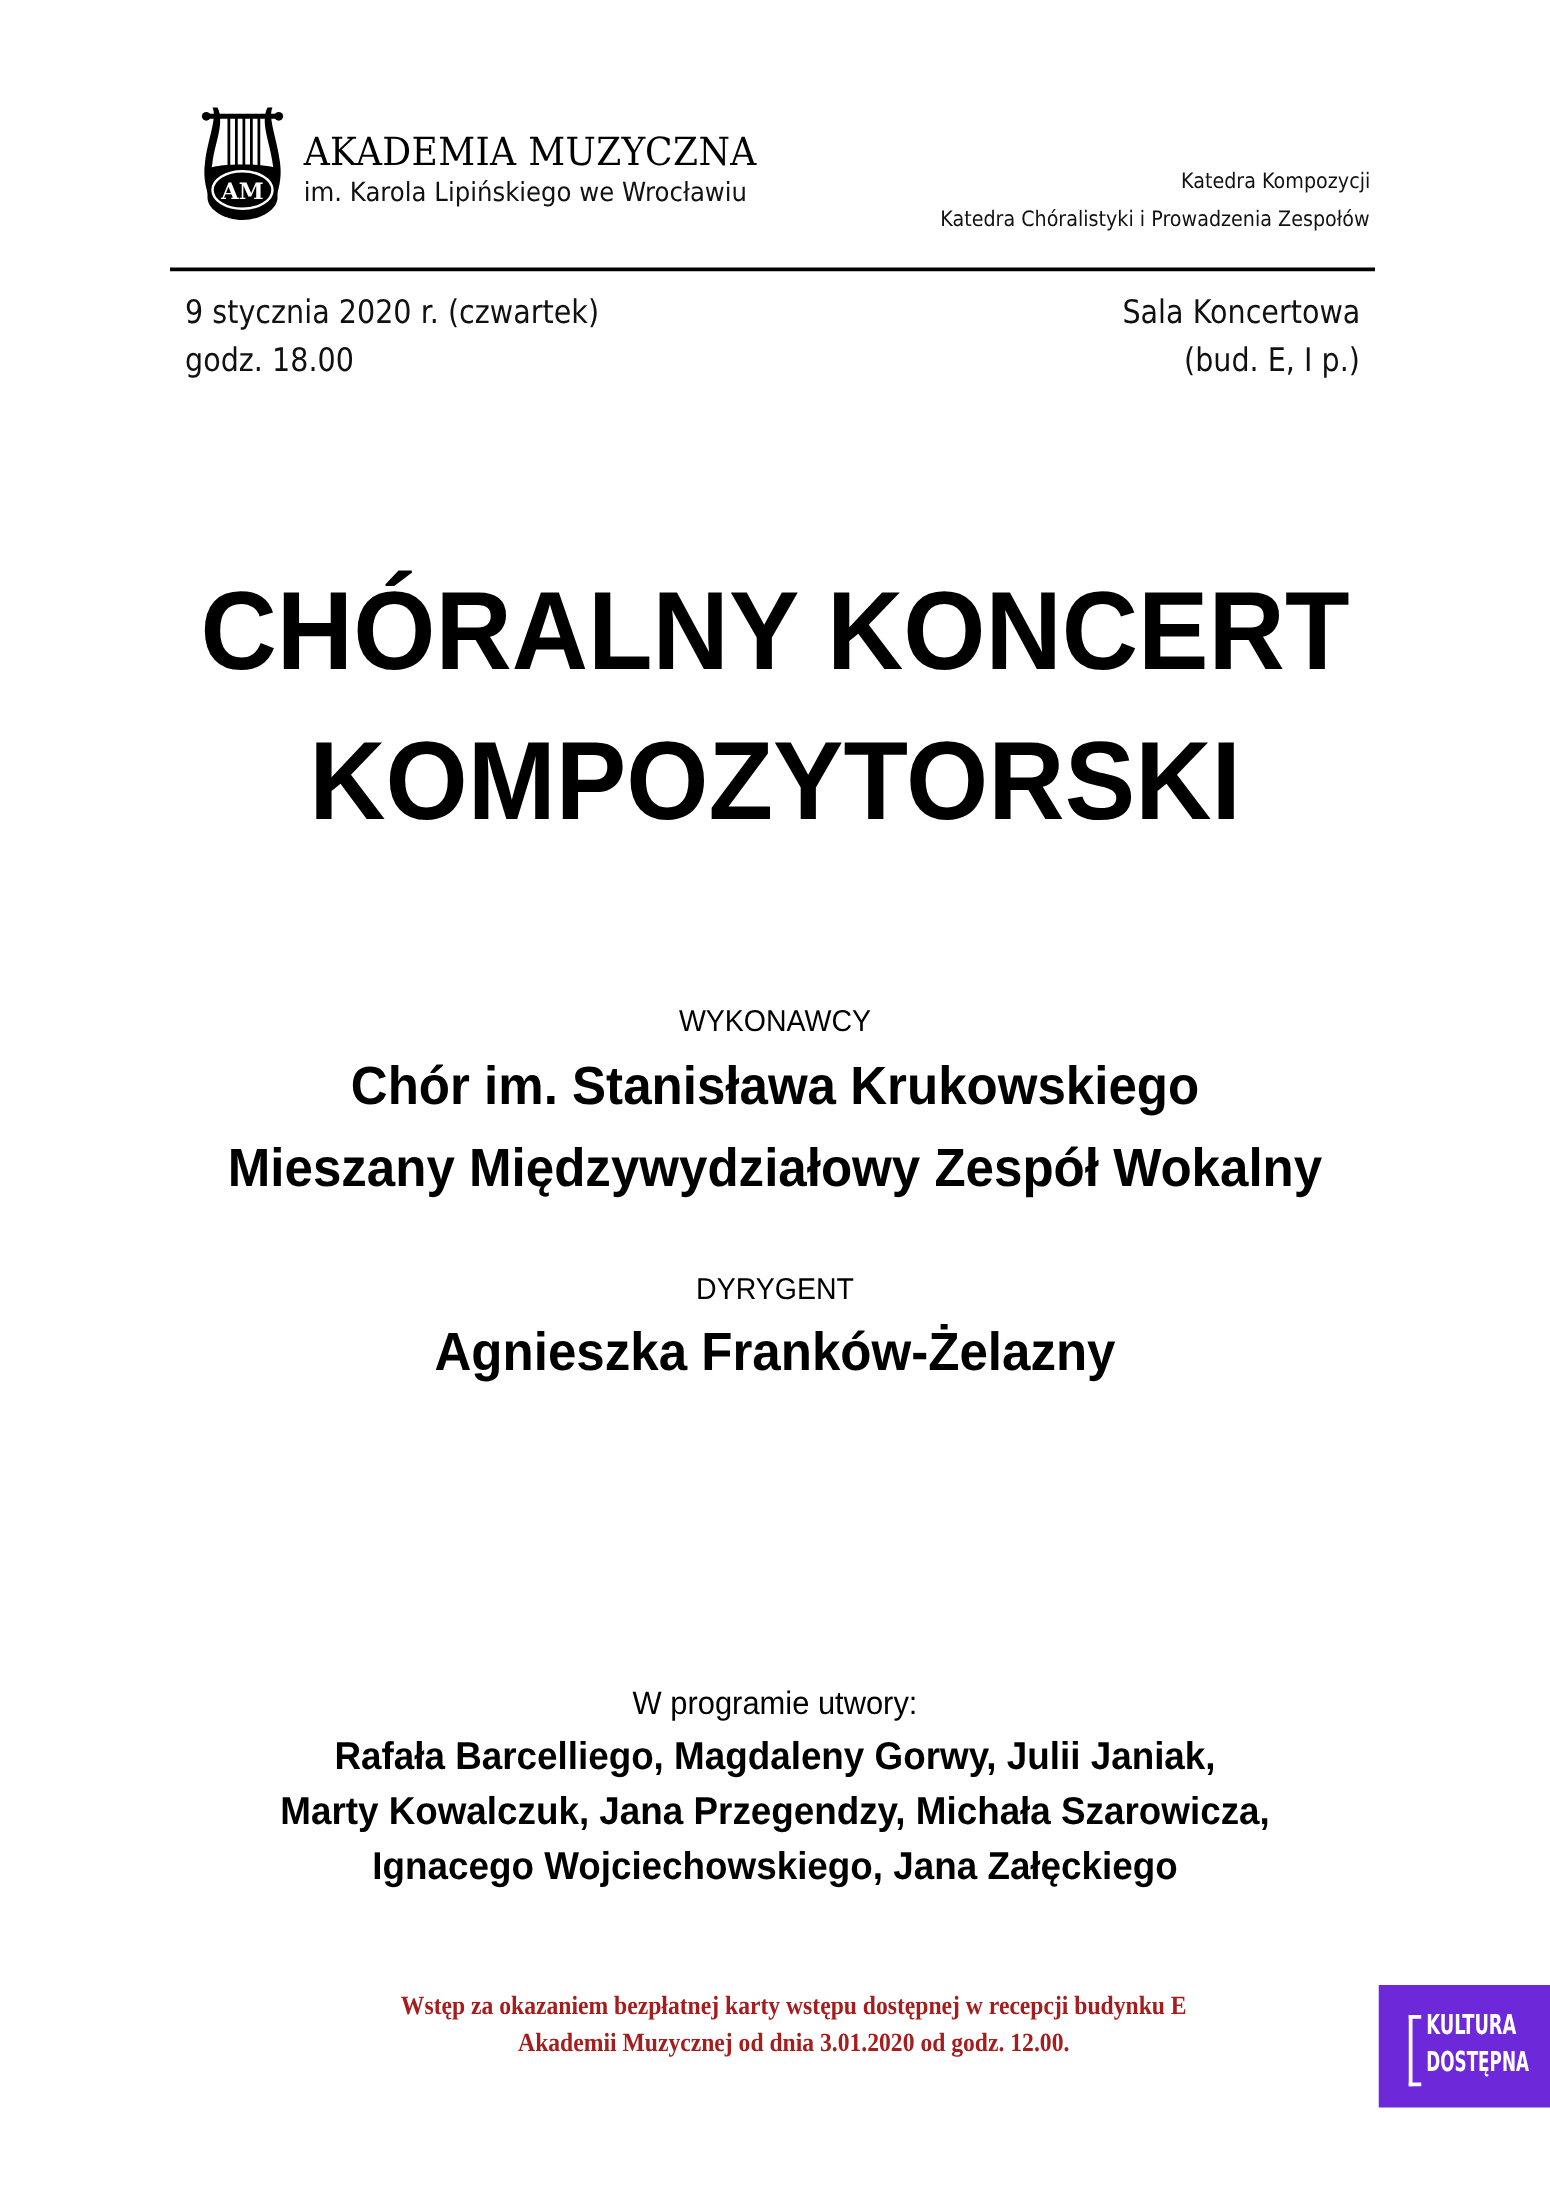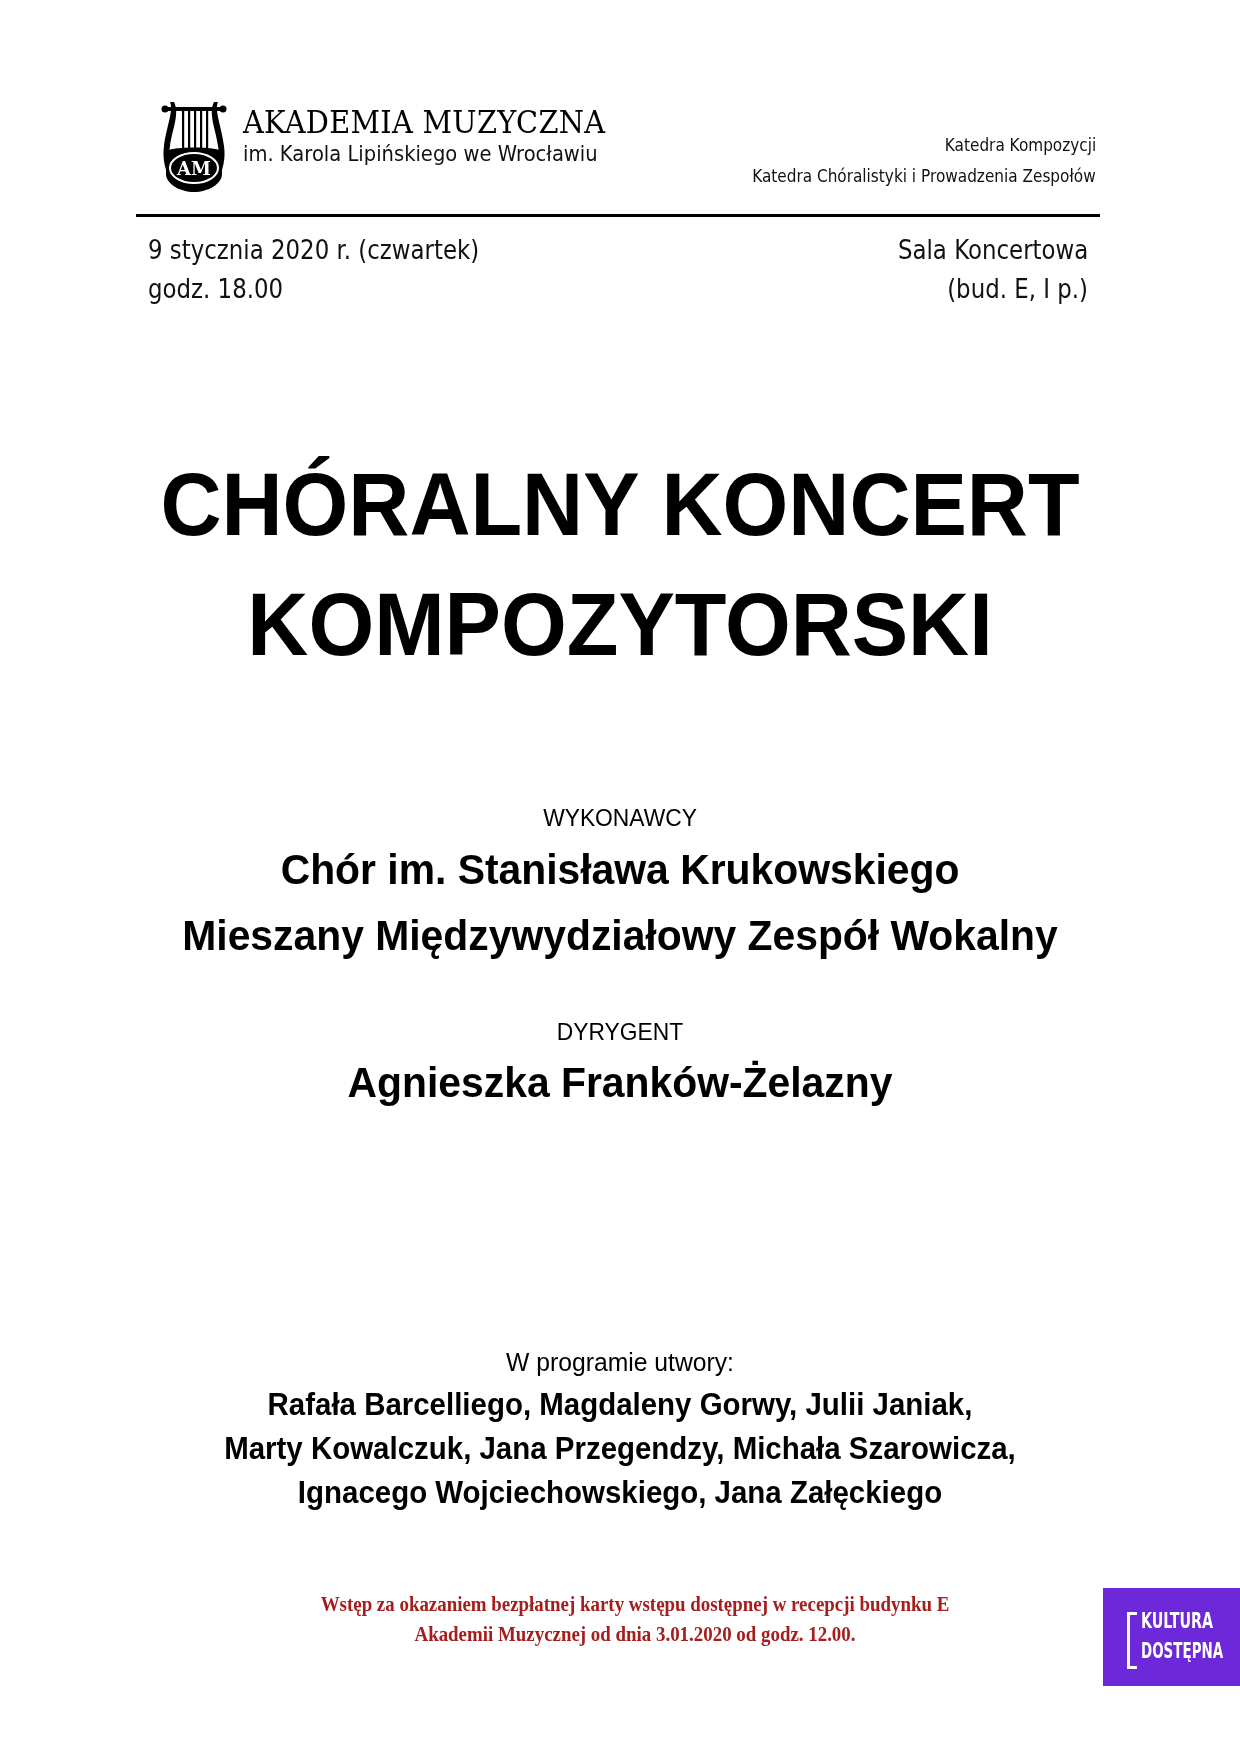--- a/index.html
+++ b/index.html
@@ -1,19 +1,19 @@
 <!DOCTYPE html>
 <html><head>
   <meta charset="utf-8">
   <style>
     html, body { margin: 0; padding: 0; background: #ffffff; }
     body { width: 1240px; height: 1754px; position: relative; overflow: hidden; color: #000; }
     .abs { position: absolute; }
 
-    #logo { left: 160px; top: 100px; width: 68px; height: 94px; }
+    #logo { left: 160px; top: 84px; width: 68px; height: 94px; }
     #acad-name { left: 243px; top: 104px; font-size: 31px; letter-spacing: 0.3px; white-space: nowrap; font-family: "DejaVu Serif", serif; font-weight: normal; transform: scaleX(0.93); transform-origin: left top; }
     #acad-sub { left: 243px; top: 142px; font-size: 21px; white-space: nowrap; font-family: "DejaVu Sans", sans-serif; transform: scaleX(0.93); transform-origin: left top; color: #111; }
 
     .dept { right: 144px; font-size: 17px; white-space: nowrap; text-align: right; font-family: "DejaVu Sans", sans-serif; transform: scaleX(0.9); transform-origin: right top; color: #111; }
     #dept1 { top: 135px; }
     #dept2 { top: 166px; }
 
     #divider { left: 136px; top: 214px; width: 964px; height: 3px; background: #000; }
 
     .meta { font-size: 26px; white-space: nowrap; font-family: "DejaVu Sans", sans-serif; transform: scaleX(0.88); color: #111; }

